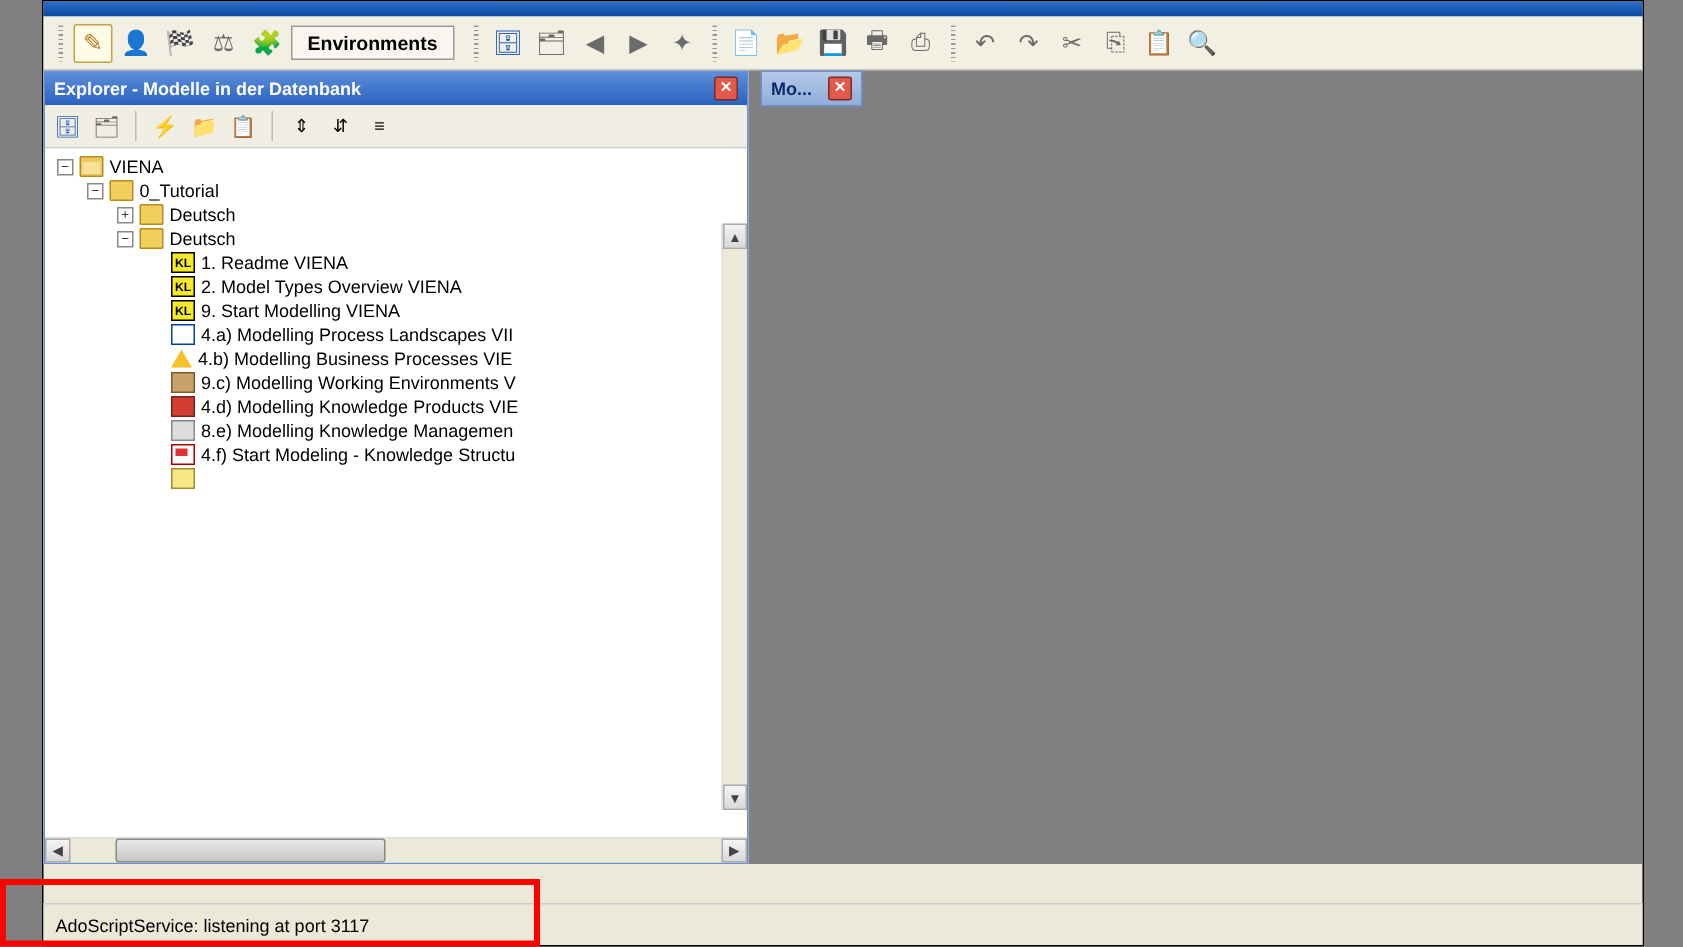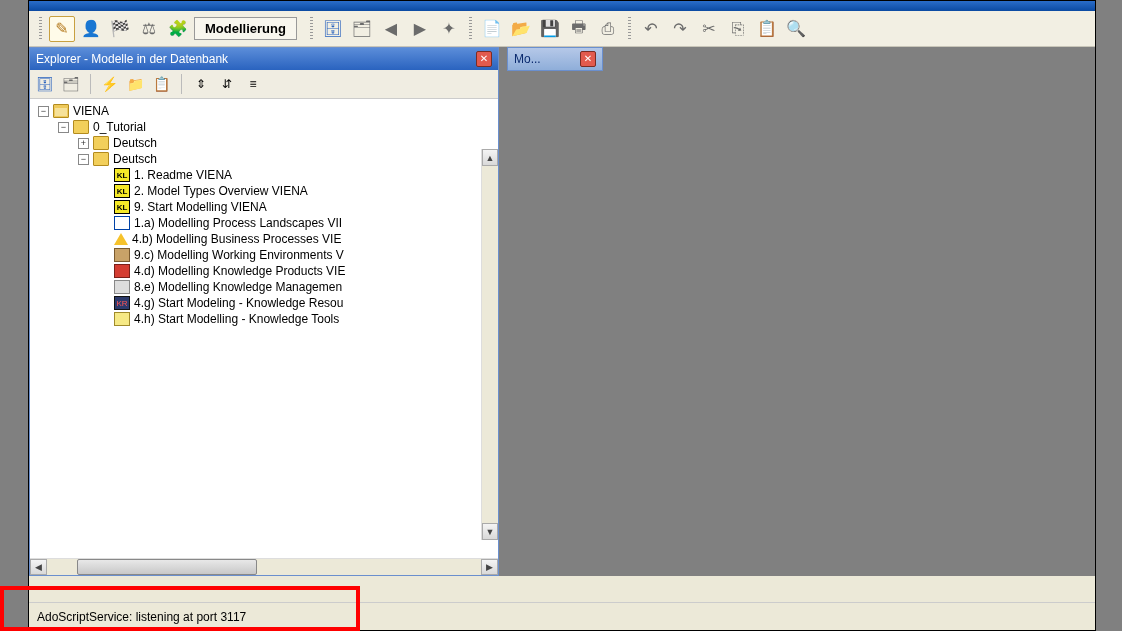--- a/index.html
+++ b/index.html
@@ -8,21 +8,21 @@
 .titlebar-blue { height: 10px; background: linear-gradient(#2a6dc9, #0b4aa2); }
 .menubar { display: flex; gap: 14px; padding: 4px 8px; background: #ece9d8; border-bottom: 1px solid #d0cdbf; }
 .menubar span { color: #000; cursor: default; }
 .menubar span u { text-decoration: underline; }
 .toolbar { display: flex; align-items: center; gap: 3px; padding: 3px 6px; background: #f2efe3; border-bottom: 1px solid #c9c6b9; height: 36px; }
 .toolbar-sep { width: 3px; height: 24px; background: repeating-linear-gradient(#999 0 1px, transparent 1px 3px); margin: 0 4px; }
 .tb-btn { width: 26px; height: 26px; display: inline-flex; align-items: center; justify-content: center; border: 1px solid transparent; border-radius: 2px; }
 .tb-label { padding: 3px 10px; border: 1px solid #999; background: #f8f6ee; font-size: 13px; font-weight: bold; }
 .content-area { position: relative; height: calc(100% - 10px - 26px - 36px - 28px); background: #808080; }
 .panel { position: absolute; background: #fff; border: 1px solid #6a8fce; }
-.panel-header { background: linear-gradient(#5b8dd9, #2a63bf); color: #fff; font-weight: normal; padding: 3px 6px; display: flex; align-items: center; justify-content: space-between; text-align: center; }
+.panel-header { background: linear-gradient(#5b8dd9, #2a63bf); color: #fff; font-weight: bold; padding: 3px 6px; display: flex; align-items: center; justify-content: space-between; text-align: center; }
 .panel-header .close { width: 16px; height: 16px; background: #e25a4e; border: 1px solid #7a2c24; display: inline-flex; align-items: center; justify-content: center; color: #fff; font-size: 10px; line-height: 1; cursor: pointer; border-radius: 2px; }
 .panel-toolbar { display: flex; align-items: center; gap: 4px; padding: 3px 4px; background: #f0ede2; border-bottom: 1px solid #ccc; }
 .ptb-sep { width: 1px; height: 20px; background: #bbb; margin: 0 4px; }
 .tree { padding: 4px 2px; overflow: hidden; background: #fff; position: relative; height: calc(100% - 22px - 28px - 18px); }
 .tree-scroll-v { position: absolute; right: 0; top: 50px; bottom: 18px; width: 17px; background: #ece9d8; border-left: 1px solid #ddd; }
 .tree-scroll-v .arrow-up, .tree-scroll-v .arrow-down { height: 17px; background: linear-gradient(#f4f4f4, #d9d9d9); border: 1px solid #aaa; display: flex; align-items: center; justify-content: center; font-size: 9px; color: #444; }
 .tree-scroll-v .arrow-down { position: absolute; bottom: 0; width: 100%; }
 .tree-scroll-h { position: absolute; left: 0; right: 0; bottom: 0; height: 17px; background: #ece9d8; border-top: 1px solid #ddd; display: flex; }
 .tree-scroll-h .arrow-l, .tree-scroll-h .arrow-r { width: 17px; background: linear-gradient(#f4f4f4, #d9d9d9); border: 1px solid #aaa; display: flex; align-items: center; justify-content: center; font-size: 9px; color: #444; }
 .tree-scroll-h .arrow-r { margin-left: auto; }
@@ -39,21 +39,21 @@
 .ico-tri { width: 0; height: 0; border-left: 7px solid transparent; border-right: 7px solid transparent; border-bottom: 12px solid #f6c22b; }
 .ico-brown { background: #c8a268; border: 1px solid #7a5a2f; }
 .ico-red { background: #d43d32; border: 1px solid #7a201a; }
 .ico-gray { background: #ddd; border: 1px solid #888; }
 .ico-flag { background: #fff; border: 1px solid #a00; position: relative; }
 .ico-flag::after { content: ""; position: absolute; left: 2px; top: 2px; width: 8px; height: 5px; background: #d33; }
 .ico-dark { background: #2c3a6b; border: 1px solid #111; color: #f55; font-size: 8px; }
 .ico-yellow2 { background: #f6e985; border: 1px solid #a08a2a; }
 .statusbar { position: absolute; bottom: 0; left: 0; right: 0; height: 28px; background: #ece9d8; border-top: 1px solid #ccc; display: flex; align-items: center; padding-left: 8px; font-size: 13px; }
 .highlight-box { position: absolute; left: 0; bottom: 0; width: 360px; height: 45px; border: 4px solid #ff0000; pointer-events: none; }
-.mo-panel { position: absolute; left: 478px; top: 0; width: 96px; }
+.mo-panel { position: absolute; left: 478px; top: 0; width: 68px; }
 .mo-panel .panel-header { background: linear-gradient(#b5c8e8, #8faed9); color: #0a2a6e; }
 
 .glyph { font-size: 16px; color: #6b6b6b; }
 .glyph.active { color: #b57a1e; }
 .glyph.blue { color: #2a63bf; }
 </style>
 </head>
 <body>
 
 <div class="window">
@@ -70,21 +70,21 @@
       </div>
     <div class="tb-btn">
         <span class="glyph">🏁</span>
       </div>
     <div class="tb-btn">
         <span class="glyph">⚖</span>
       </div>
     <div class="tb-btn">
         <span class="glyph" style="color:#c87a2c">🧩</span>
       </div>
-    <div class="tb-label">Modellierung</div>
+    <div class="tb-label">Environments</div>
     <div class="toolbar-sep" style="margin-left:10px"></div>
     <div class="tb-btn">
         <span class="glyph blue">🗄</span>
       </div>
     <div class="tb-btn">
         <span class="glyph">🗂</span>
       </div>
     <div class="tb-btn">
         <span class="glyph">◀</span>
       </div>
@@ -203,21 +203,21 @@
             <span>2. Model Types Overview VIENA</span>
           </div>
         <div class="tree-row">
             <span class="spacer" style="width:78px"></span>
             <span class="ico ico-kl">KL</span>
             <span>9. Start Modelling VIENA</span>
           </div>
         <div class="tree-row">
             <span class="spacer" style="width:78px"></span>
             <span class="ico ico-blue"></span>
-            <span>1.a) Modelling Process Landscapes VII</span>
+            <span>4.a) Modelling Process Landscapes VII</span>
           </div>
         <div class="tree-row">
             <span class="spacer" style="width:78px"></span>
             <span class="ico-tri"></span>
             <span>4.b) Modelling Business Processes VIE</span>
           </div>
         <div class="tree-row">
             <span class="spacer" style="width:78px"></span>
             <span class="ico ico-brown"></span>
             <span>9.c) Modelling Working Environments V</span>
@@ -227,27 +227,26 @@
             <span class="ico ico-red"></span>
             <span>4.d) Modelling Knowledge Products VIE</span>
           </div>
         <div class="tree-row">
             <span class="spacer" style="width:78px"></span>
             <span class="ico ico-gray"></span>
             <span>8.e) Modelling Knowledge Managemen</span>
           </div>
         <div class="tree-row">
             <span class="spacer" style="width:78px"></span>
-            <span class="ico ico-dark">KR</span>
-            <span>4.g) Start Modeling - Knowledge Resou</span>
+            <span class="ico ico-flag"></span>
+            <span>4.f) Start Modeling - Knowledge Structu</span>
           </div>
         <div class="tree-row">
             <span class="spacer" style="width:78px"></span>
             <span class="ico ico-yellow2"></span>
-            <span>4.h) Start Modelling - Knowledge Tools</span>
           </div>
 
         <div class="tree-scroll-v">
           <div class="arrow-up">▲</div>
           <div class="arrow-down">▼</div>
         </div>
       </div>
       <div class="tree-scroll-h">
         <div class="arrow-l">◀</div>
         <div class="thumb"></div>

